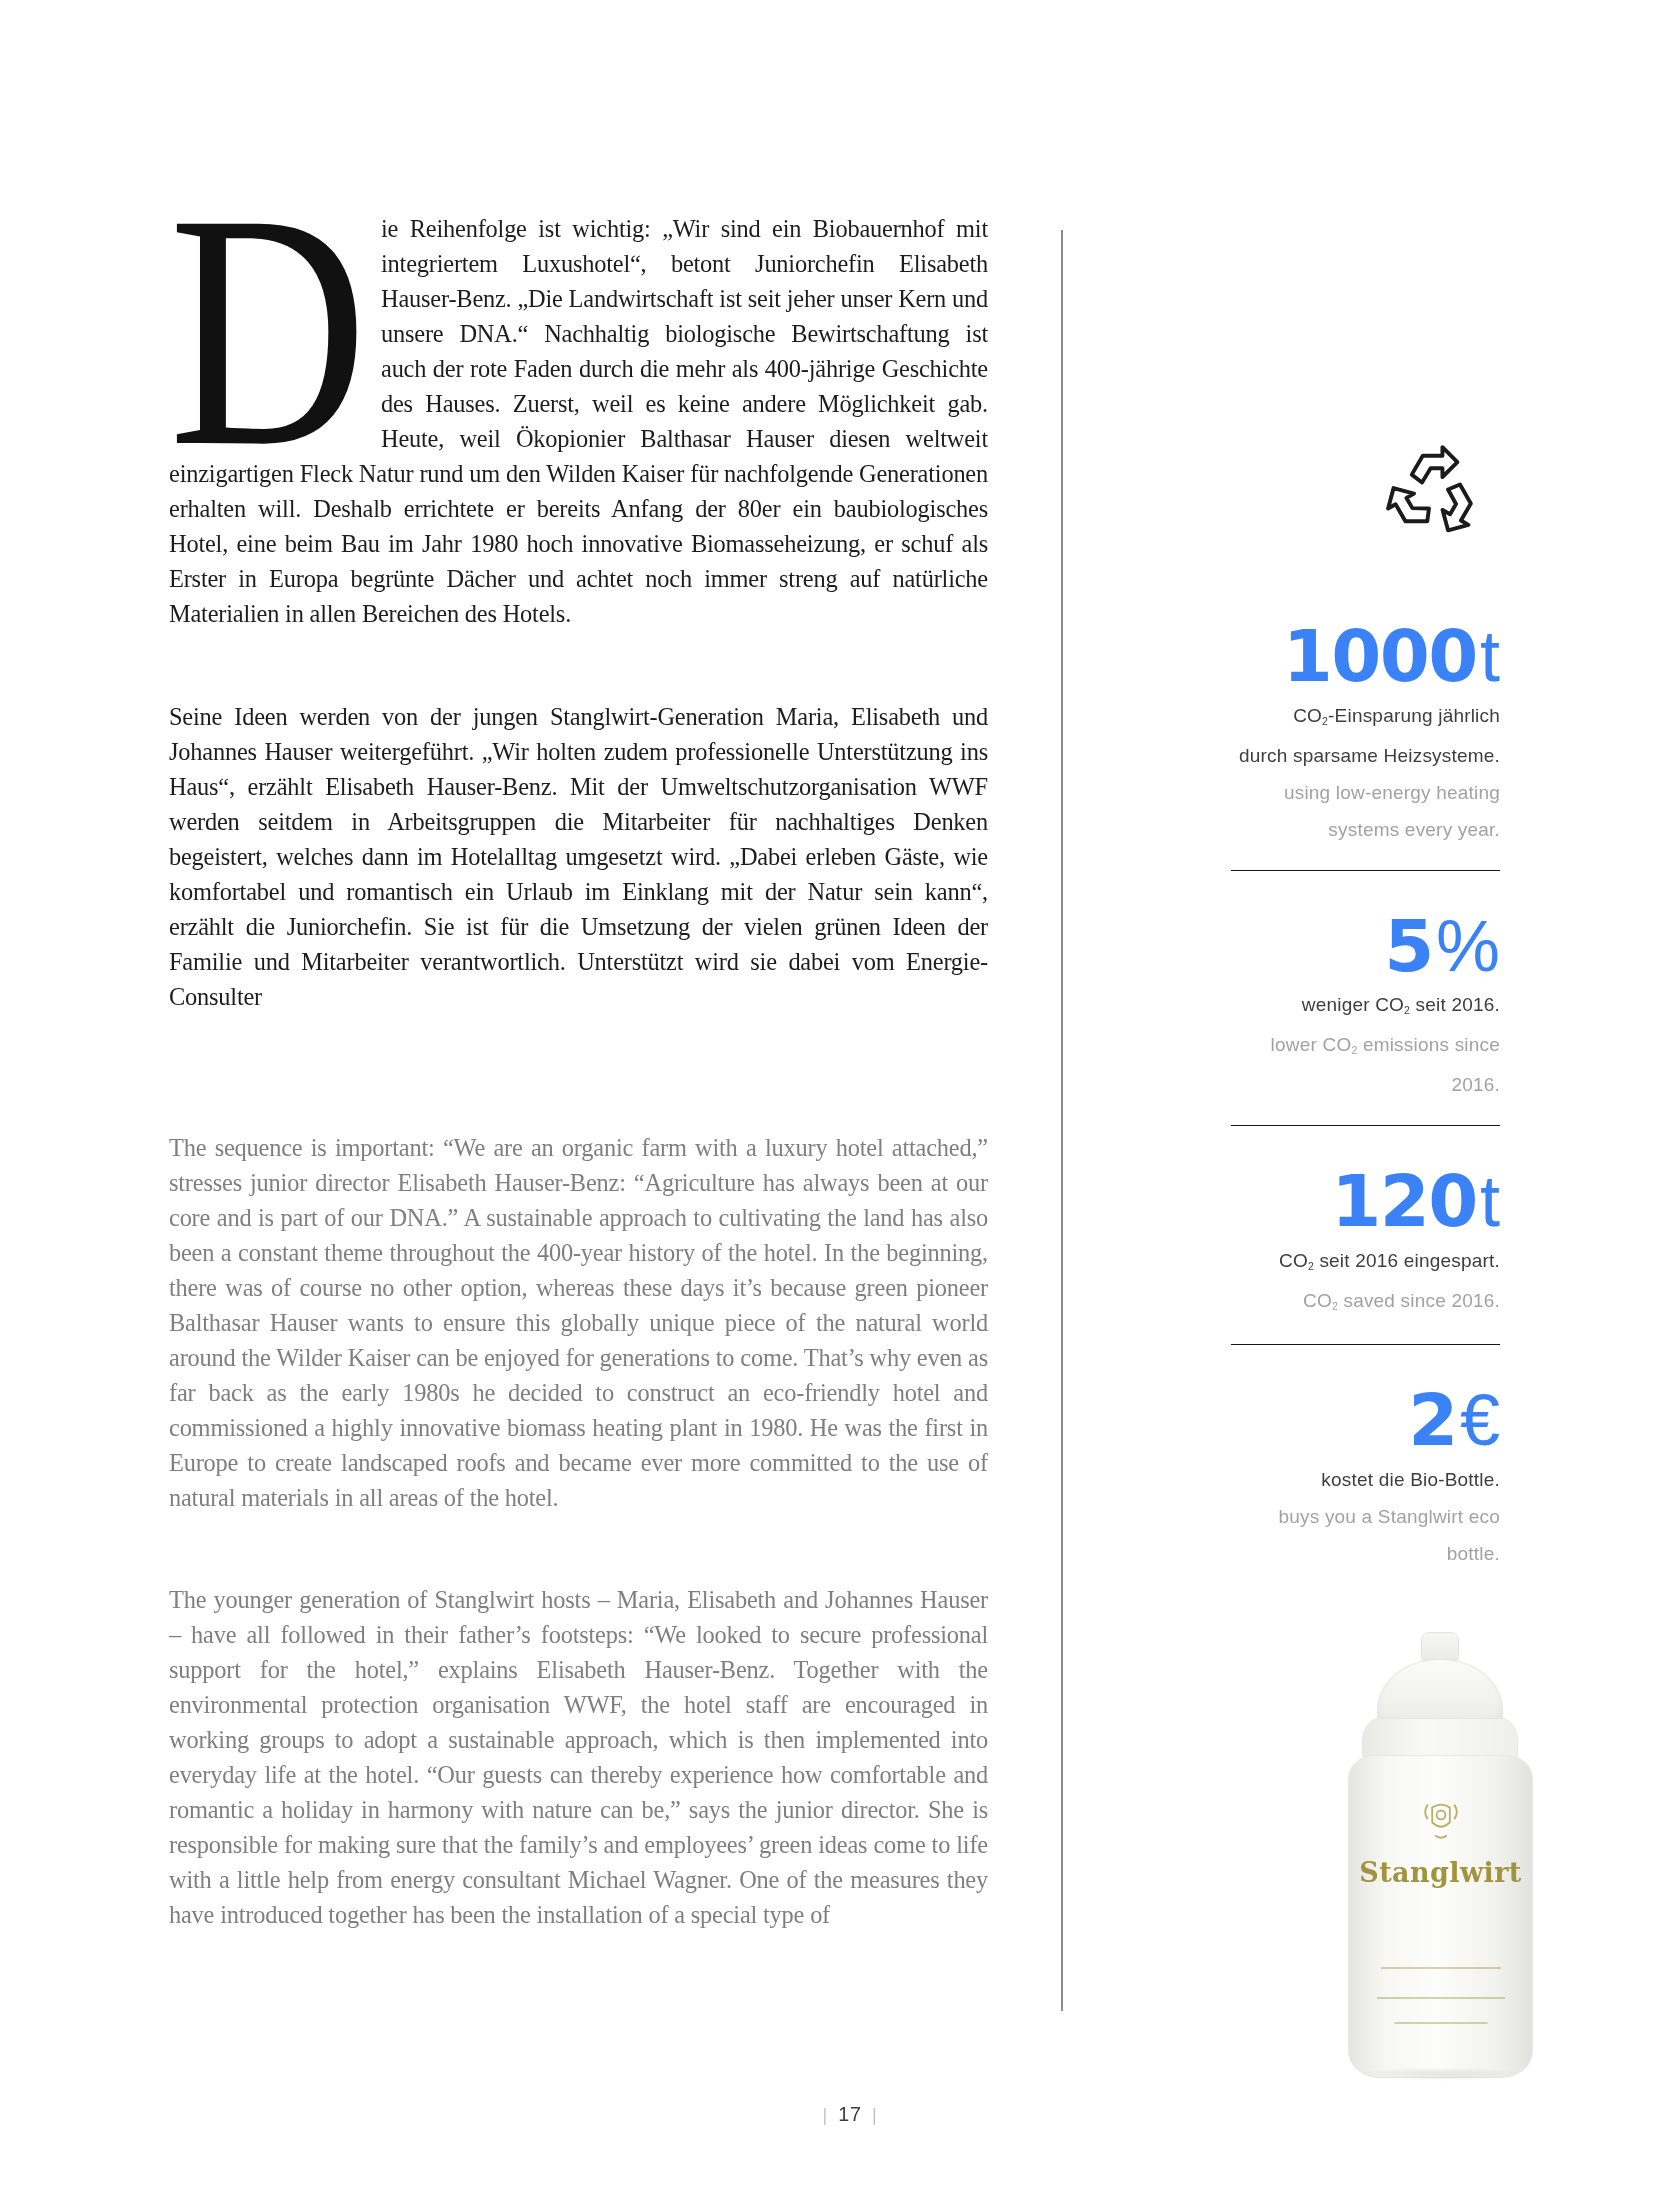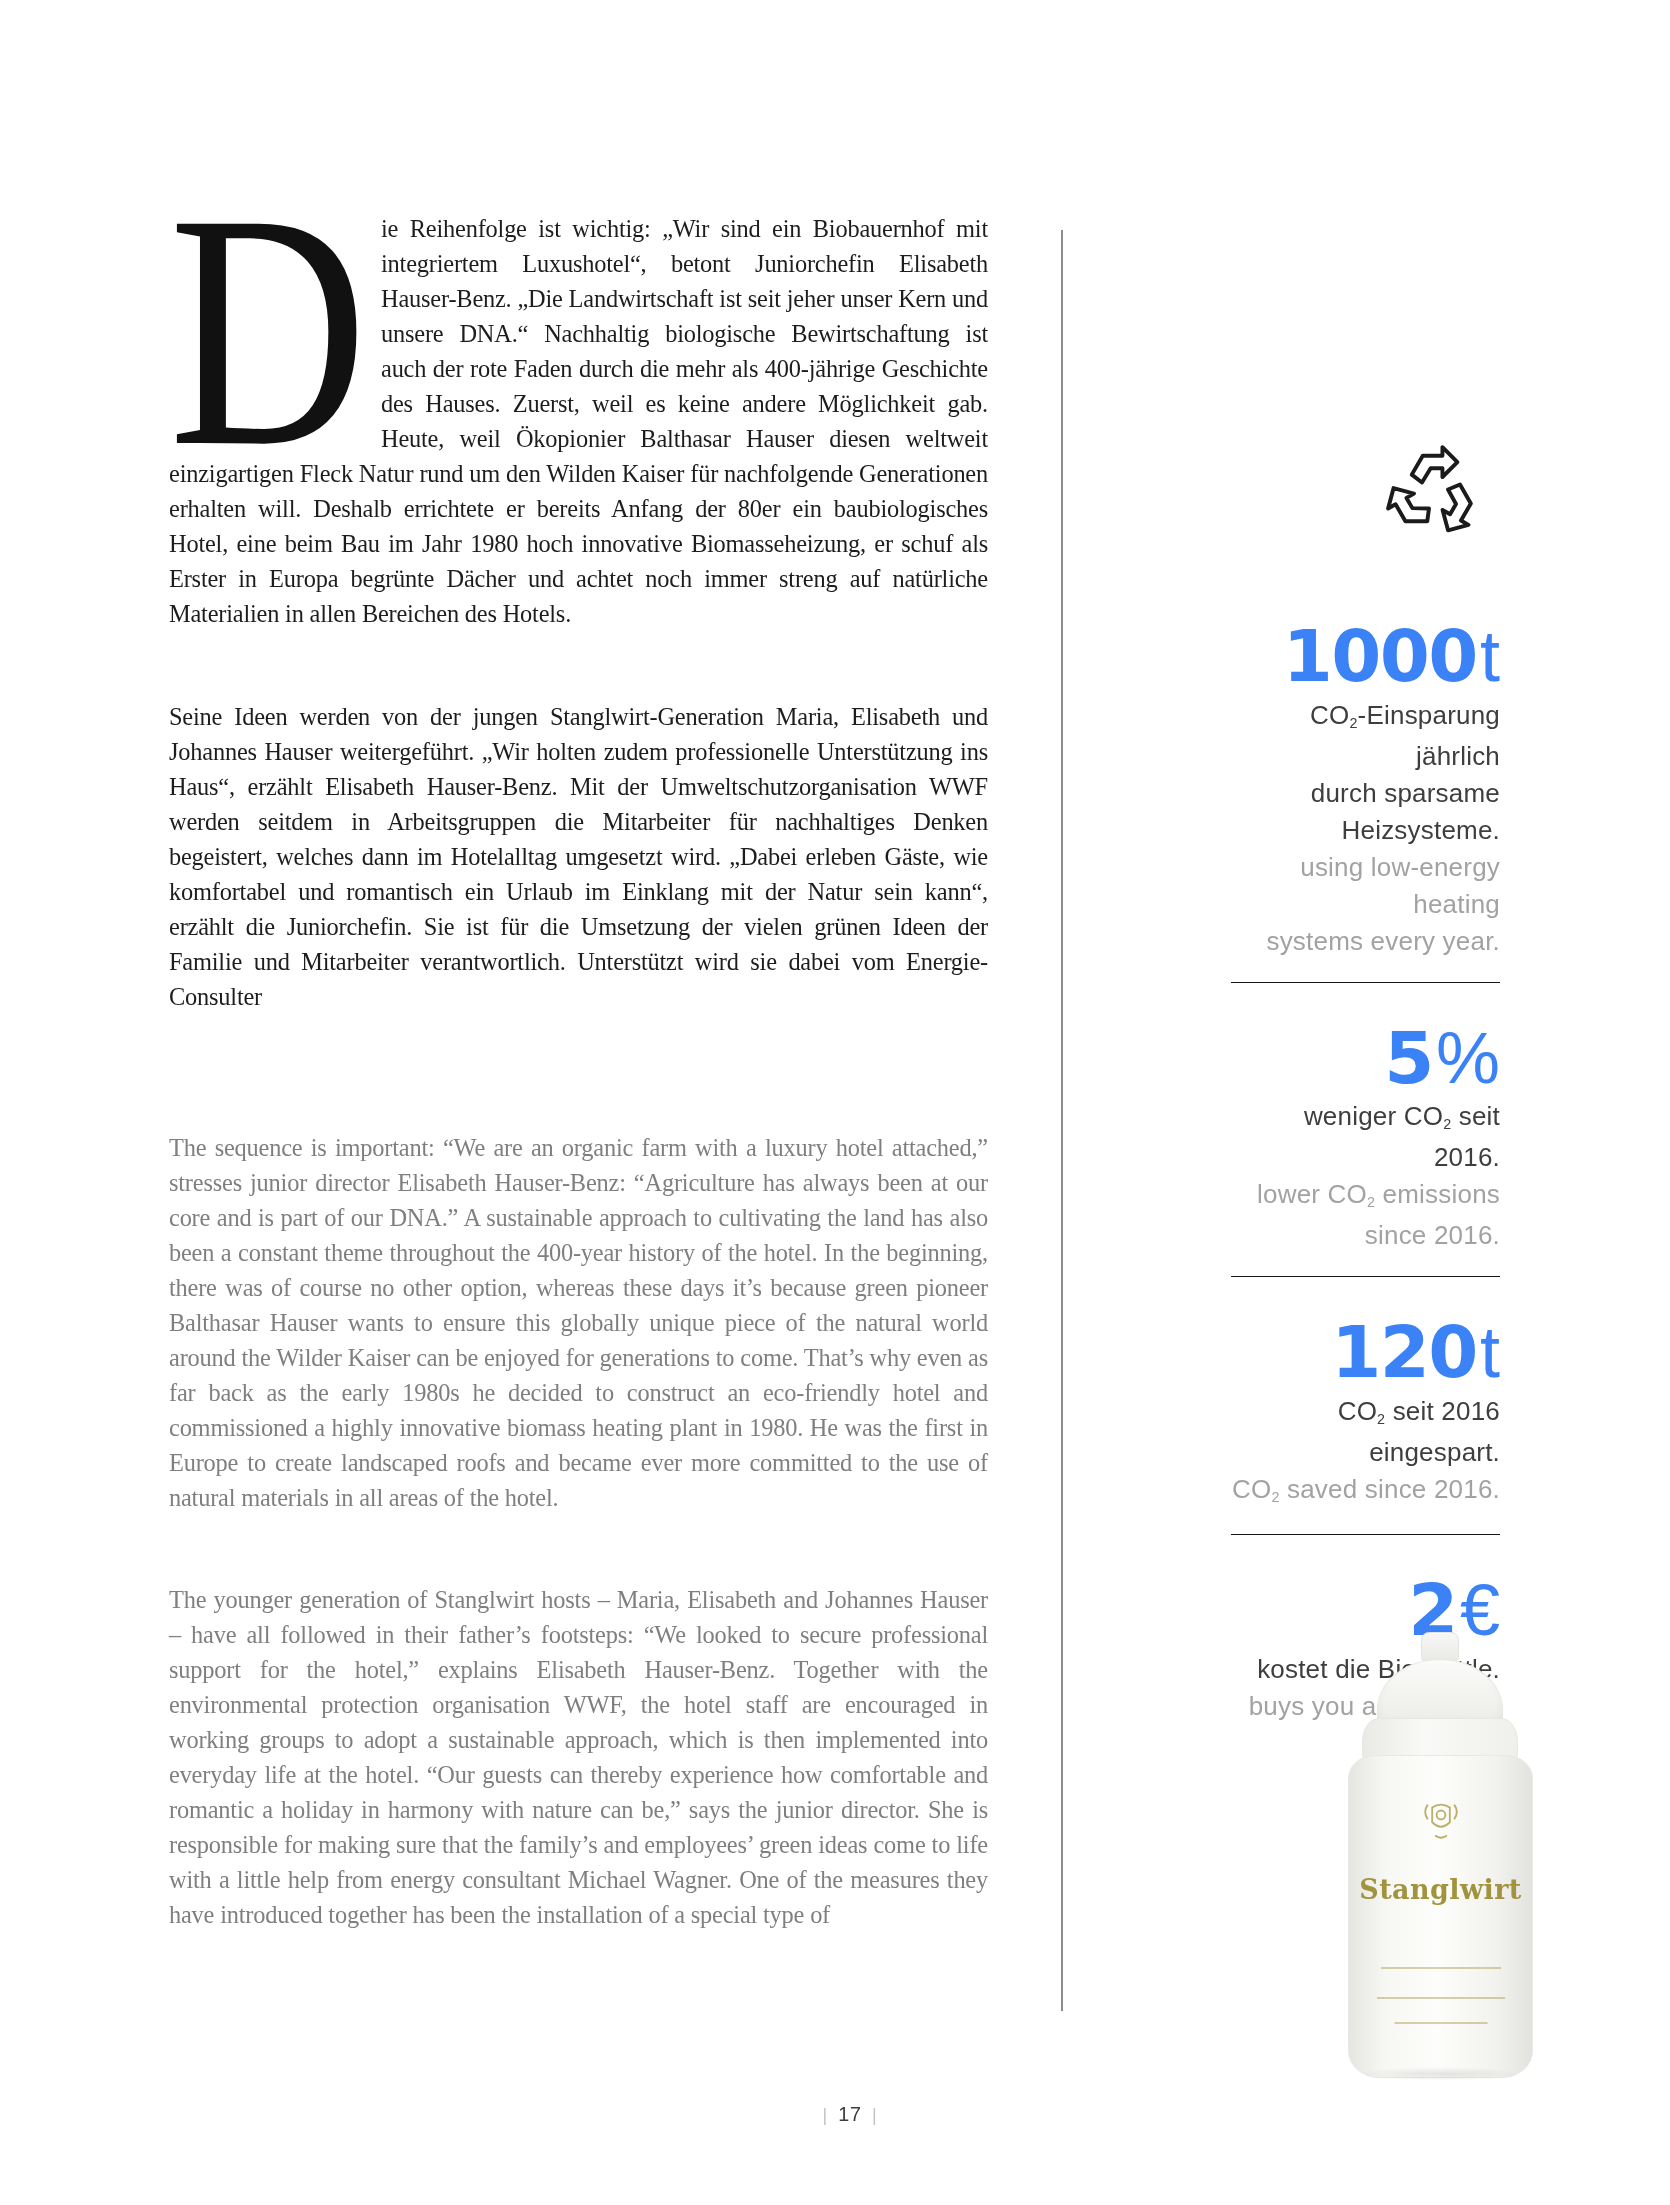--- a/index.html
+++ b/index.html
@@ -36,21 +36,21 @@
   .stat-value {
     margin-top:41px; font-family:"DejaVu Sans", sans-serif; font-weight:800;
     font-size:72px; line-height:0.95; color:#3b82f6; letter-spacing:-1.6px;
   }
   .stat-value.sv-first { margin-top:75px; }
   .stat-value .unit {
     font-family:"Liberation Sans", sans-serif; font-weight:400; letter-spacing:0; margin-left:3.2px;
   }
   .caps { margin-top:6.3px; }
   .caps + .caps { margin-top:0; }
-  .cap { font-size:26px; line-height:37px; letter-spacing:0.2px; }
+  .cap { font-size:19px; line-height:37px; letter-spacing:0.2px; }
   .cap-de { color:#3e3e3e; }
   .cap-en { color:#a2a2a2; }
   .cap sub { font-size:0.55em; vertical-align:baseline; position:relative; top:0.28em; }
   .rule { border:none; border-top:1.6px solid #161616; margin:22px 0 0 0; width:100%; }
 
   
   .bottle { position:absolute; left:1348px; top:1632px; width:184px; height:441px; }
   .bottle-nipple {
     width:36px; height:28px; margin:0 auto;
     background:linear-gradient(180deg,#f7f7f5,#e9e9e6);
@@ -70,21 +70,21 @@
     border-radius:17.3px 17.3px 11px 11px / 23.6px 23.6px 9.5px 9.5px;
   }
   .bottle-body {
     position:relative; width:183px; height:321px; margin:-7.9px auto 0;
     background:linear-gradient(90deg,#e5e5e1 0%,#f7f7f4 20%,#fdfdfb 48%,#f2f2ee 80%,#e2e2de 100%);
     border:0.8px solid #e8e8e4;
     border-radius:27px 27px 31.5px 31.5px / 23.6px 23.6px 27px 27px;
   }
   .bottle-crest { position:absolute; top:41px; left:50%; transform:translateX(-50%); }
   .bottle-label {
-    position:absolute; top:118px; left:0; width:100%; text-align:center;
+    position:absolute; top:101px; left:0; width:100%; text-align:center;
     font-family:"DejaVu Serif", serif; font-weight:700; font-size:27px;
     color:#a2943e; letter-spacing:0.4px;
   }
   .bottle-line { position:absolute; left:50%; transform:translateX(-50%); height:1.6px; background:rgba(165,155,70,.45); }
   .bl-1 { top:211px; width:120px; }
   .bl-2 { top:241px; width:128px; }
   .bl-3 { top:266px; width:93px; }
   .bottle-shadow {
     position:absolute; bottom:-7.9px; left:50%; transform:translateX(-50%);
     width:165px; height:14px; border-radius:50%;

